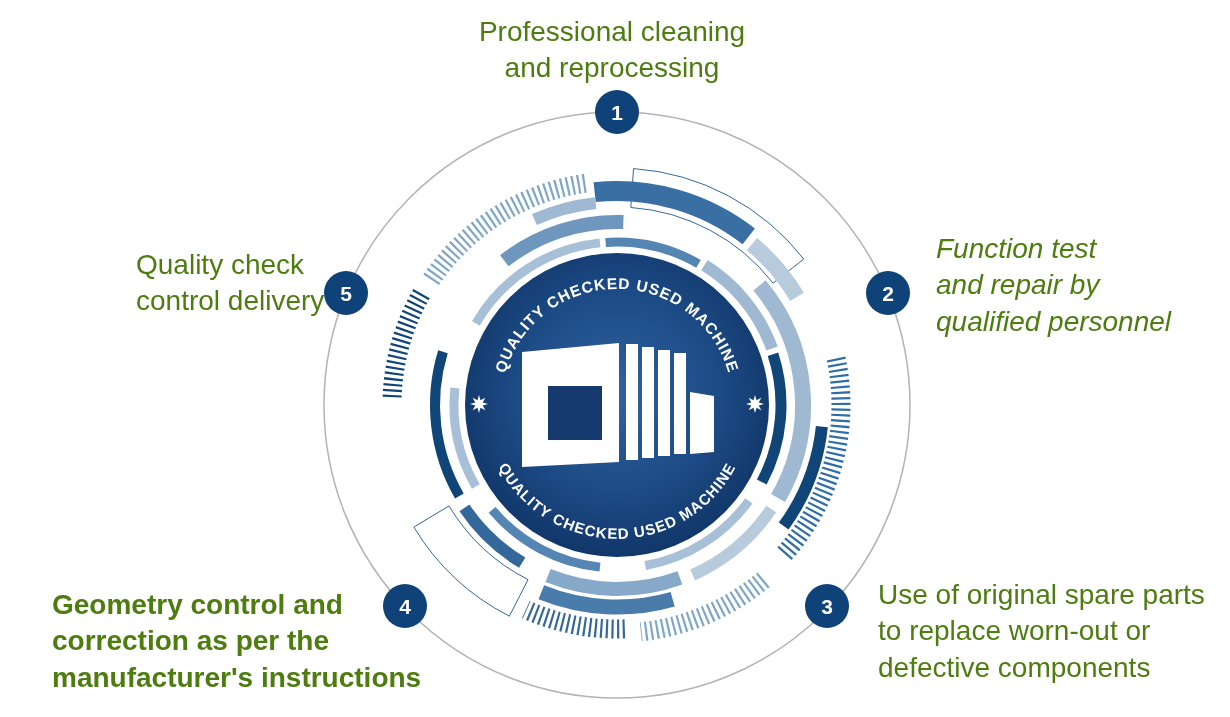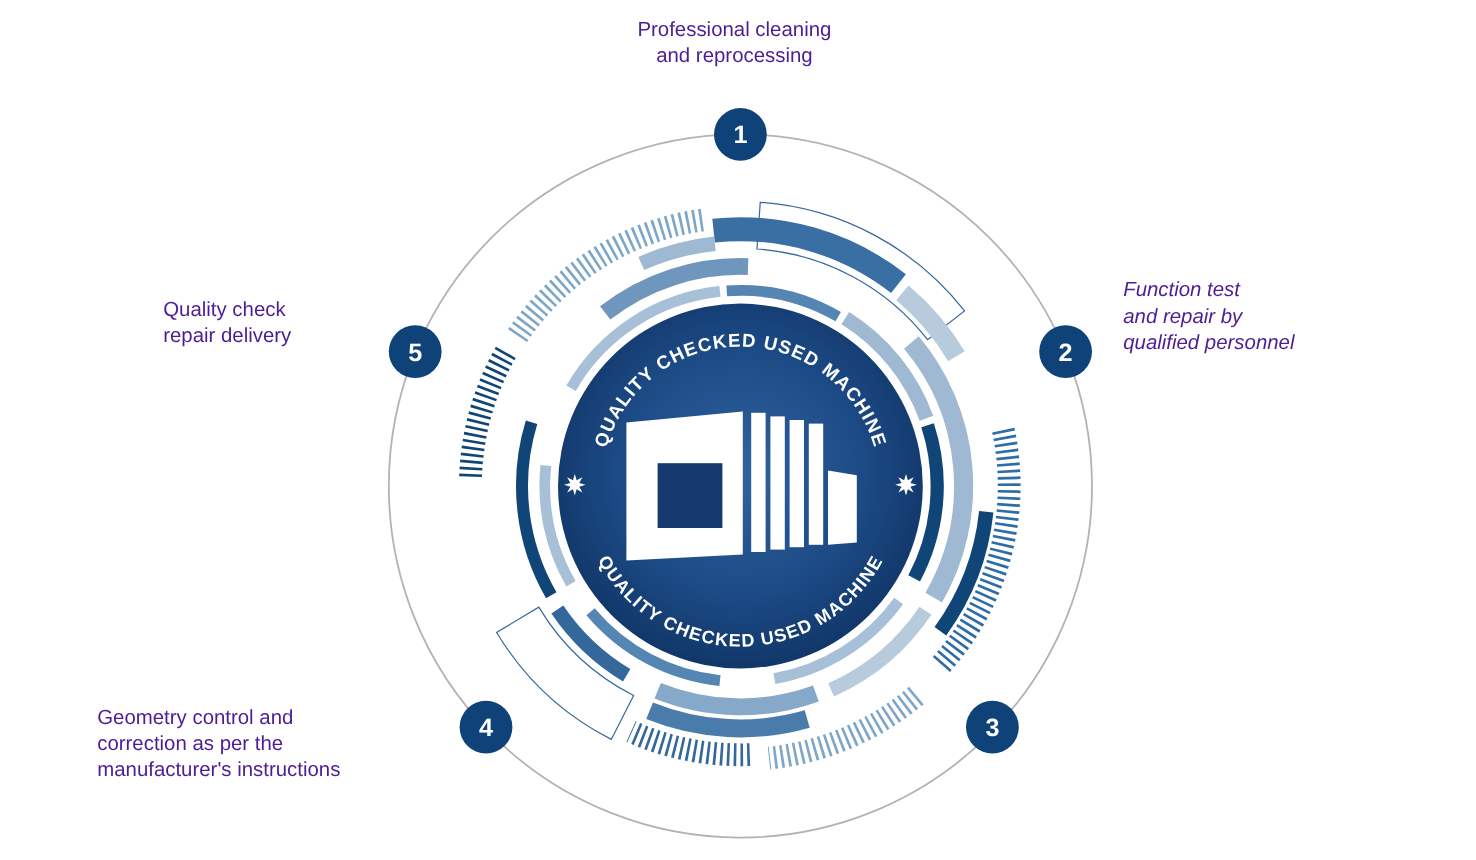--- a/index.html
+++ b/index.html
@@ -1,29 +1,29 @@
 <!DOCTYPE html>
 <html><head>
 <meta charset="utf-8">
 <style>
   html,body{margin:0;padding:0;background:#ffffff;}
   body{font-family:"Liberation Sans",sans-serif;}
   .stage{position:relative;width:1230px;height:717px;background:#ffffff;overflow:hidden;}
   .stage svg{position:absolute;left:0;top:0;}
   .label{
     position:absolute;
-    font-size:17px;
+    font-size:28px;
     line-height:1.3;
-    color:#4c1d95;
+    color:#4d7c0f;
     white-space:pre-line;
   }
   .l1{left:612px;top:14px;transform:translateX(-50%);text-align:center;}
   .l2{left:936px;top:231px;font-style:italic;}
   .l3{left:878px;top:577px;}
-  .l4{left:81px;top:587px;}
+  .l4{left:52px;top:587px;font-weight:bold;}
   .l5{left:136px;top:247px;}
   .step-num{
     font-size:21px;font-weight:bold;fill:#ffffff;
     text-anchor:middle;font-family:"Liberation Sans",sans-serif;
   }
   .badge-text{
     fill:#ffffff;font-weight:bold;letter-spacing:1px;
     font-family:"Liberation Sans",sans-serif;
   }
   .badge-text-top{font-size:15.5px;}
@@ -119,19 +119,22 @@
       <circle cx="346" cy="293" r="22" fill="#0e4278"></circle>
       <text class="step-num" x="346" y="300.5">5</text>
     </g>
   </svg>
 
   <div class="label l1">Professional cleaning
 and reprocessing</div>
   <div class="label l2">Function test
 and repair by
 qualified personnel</div>
+  <div class="label l3">Use of original spare parts
+to replace worn-out or
+defective components</div>
   <div class="label l4">Geometry control and
 correction as per the
 manufacturer's instructions</div>
   <div class="label l5">Quality check
-repair delivery</div>
+control delivery</div>
 
 </div>
 
 </body></html>

